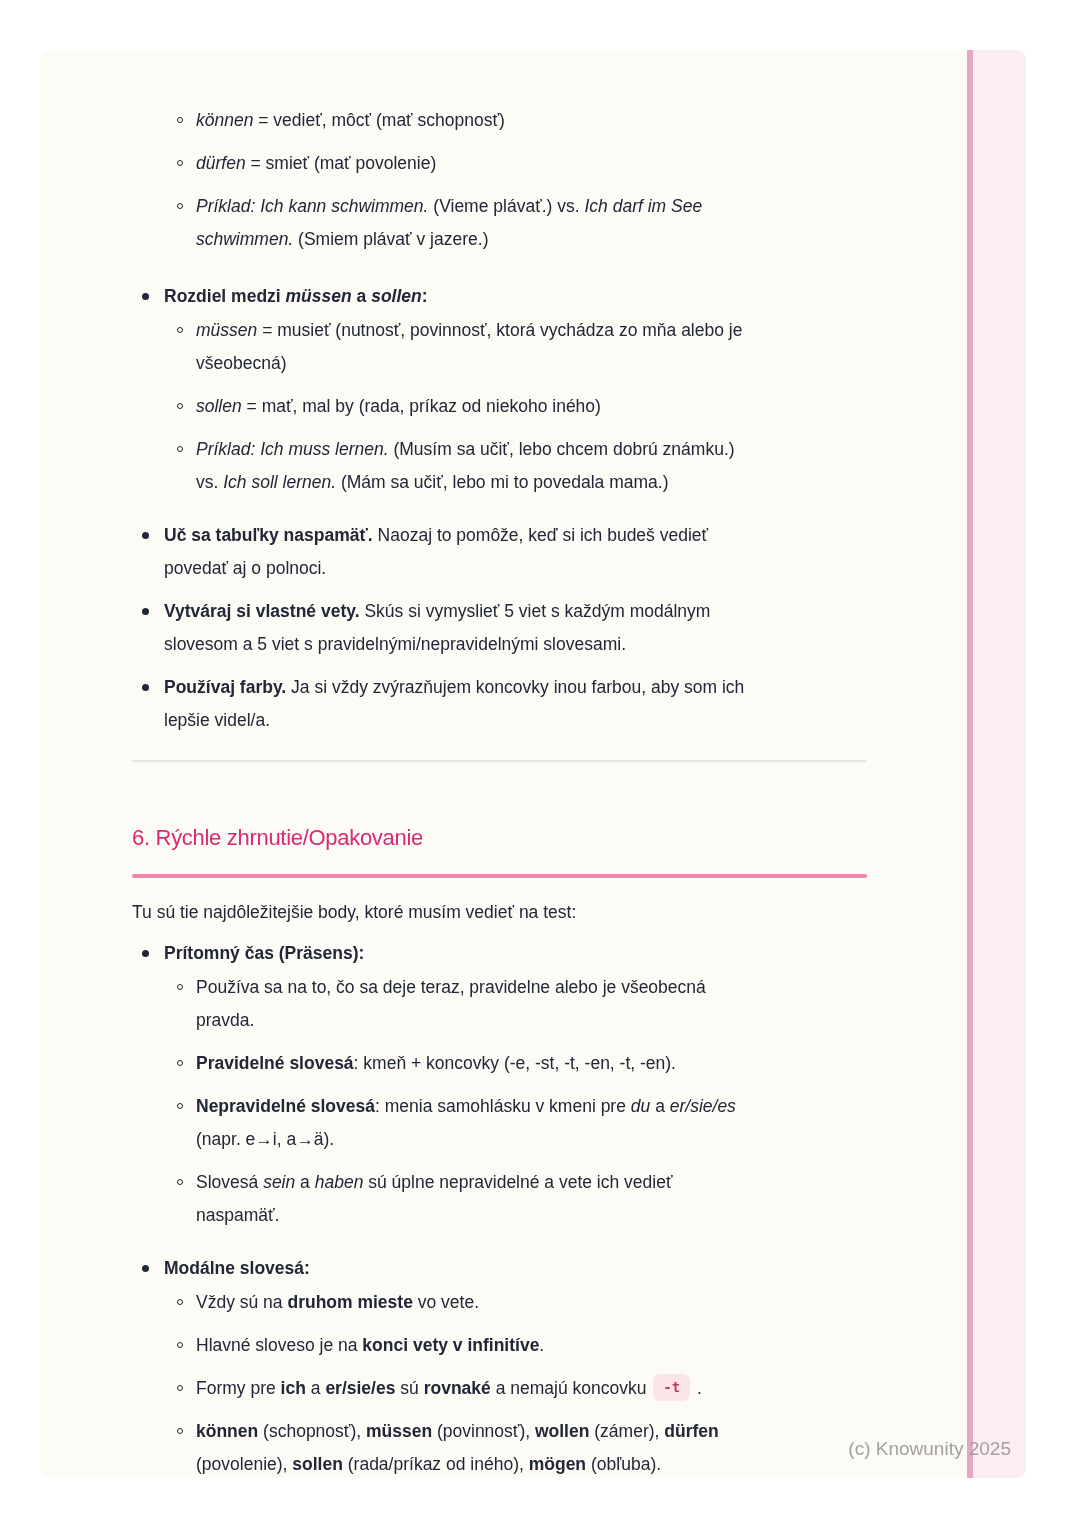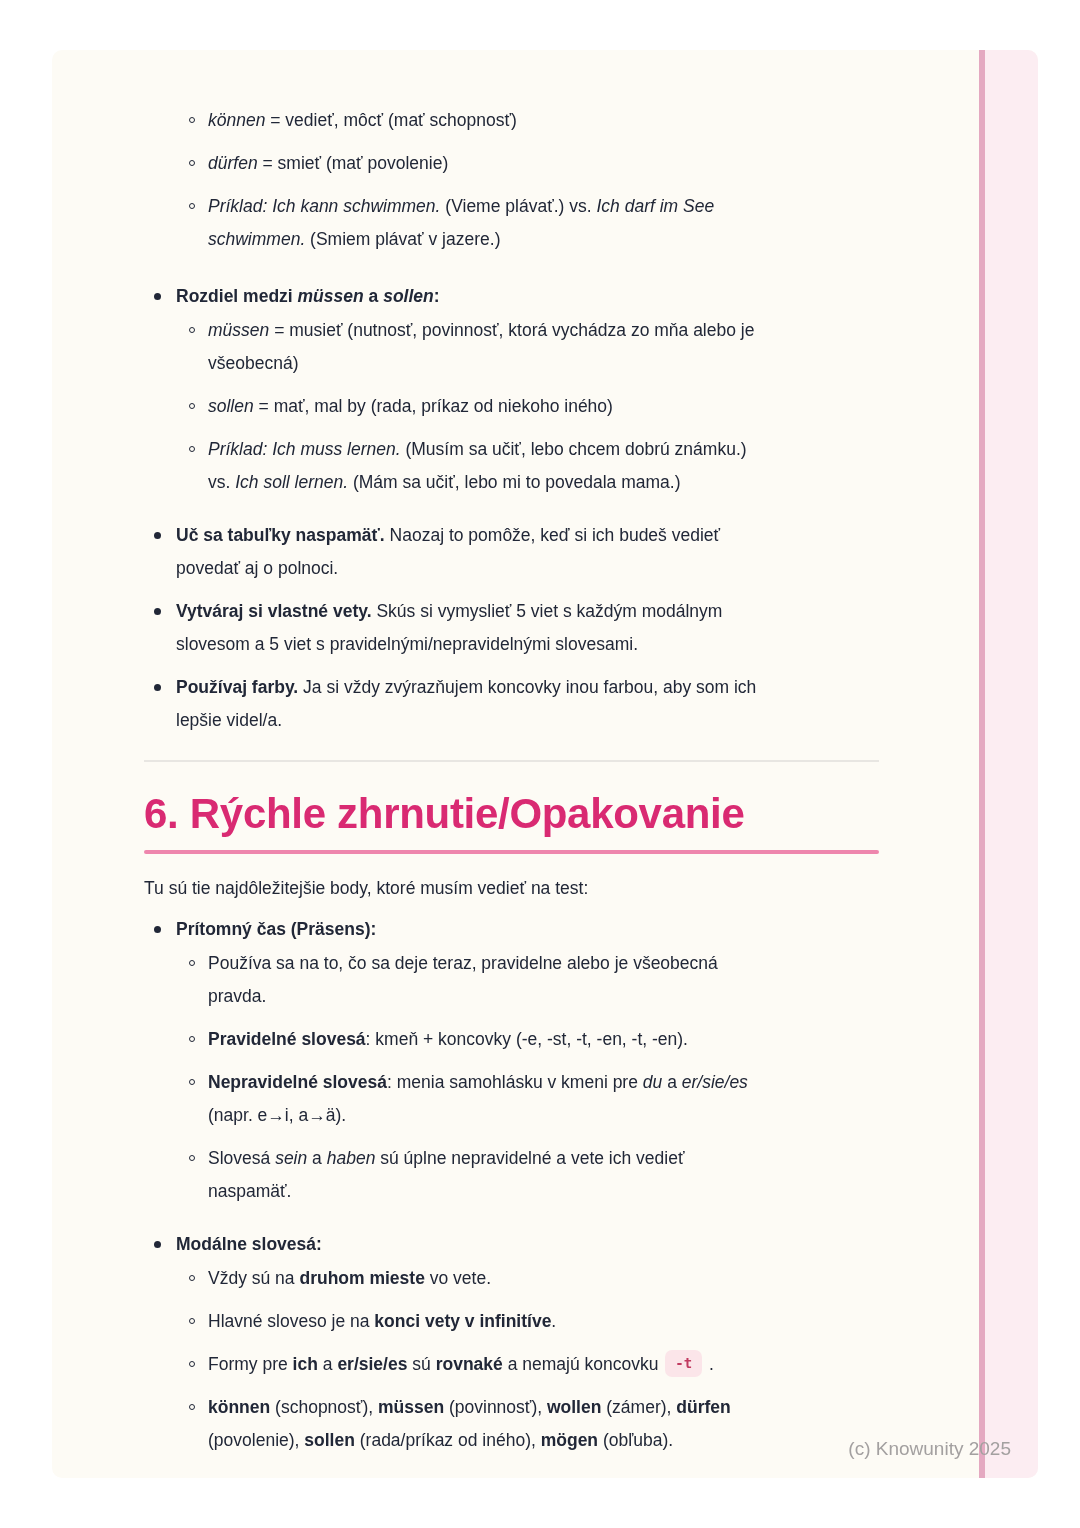--- a/index.html
+++ b/index.html
@@ -9,21 +9,21 @@
     --code-bg:#fbe5e9; --code-text:#c13a60; --footer-text:#a3a0a0;
   }
   *{box-sizing:border-box;margin:0;padding:0;}
   html,body{width:1080px;height:1528px;}
   body{
     position:relative;background:var(--page-bg);overflow:hidden;
     font-family:"Liberation Sans","DejaVu Sans",sans-serif;
     color:var(--text);font-size:17.5px;line-height:33px;
   }
   .card{
-    position:absolute;left:52px;top:50px;width:986px;height:1428px;
+    position:absolute;left:40px;top:50px;width:986px;height:1428px;
     background:var(--card-bg);border-radius:10px;
   }
   .side-panel{
     position:absolute;right:0;top:0;width:53px;height:100%;
     background:var(--side-panel);border-radius:0 10px 10px 0;
   }
   .side-line{
     position:absolute;right:53px;top:0;width:6px;height:100%;
     background:var(--side-line);
   }
@@ -35,21 +35,21 @@
   li.b2{padding-left:64px;}
   li.gt{padding-top:10px;}
   .mk{position:absolute;display:block;}
   .mk1{left:10px;top:13px;width:7px;height:7px;border-radius:50%;background:var(--text);}
   .mk2{left:45px;top:13px;width:6px;height:6px;border:1.6px solid var(--text);border-radius:50%;background:transparent;}
   li.gt > .mk{top:23px;}
   ul.tips{margin-top:24px;}
   ul.summary{margin-top:8px;}
   .divider{width:735px;border-top:2px solid var(--divider);margin-top:23px;}
   h2.section-heading{
-    margin:32px 0 0;font-size:42px;line-height:40px;font-weight:700;
+    margin:56px 0 0;font-size:22px;line-height:40px;font-weight:400;
     letter-spacing:-0.3px;color:var(--heading);
   }
   .heading-underline{
     width:735px;height:4px;margin-top:16px;border-radius:2px;
     background:var(--heading-underline);
   }
   p.section-intro{margin:18px 0 0;}
   .run-b{font-weight:700;}
   .run-i{font-style:italic;}
   .run-bi{font-weight:700;font-style:italic;}

